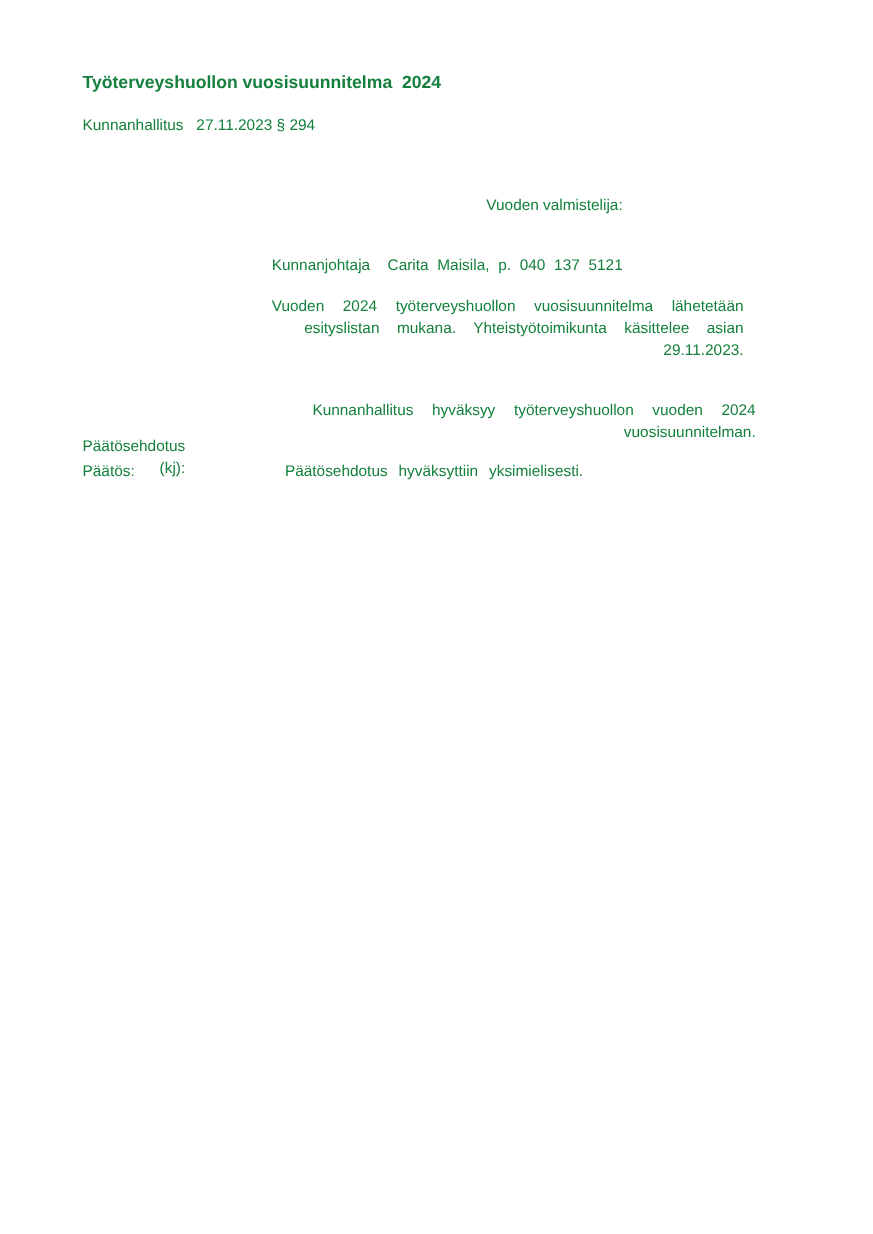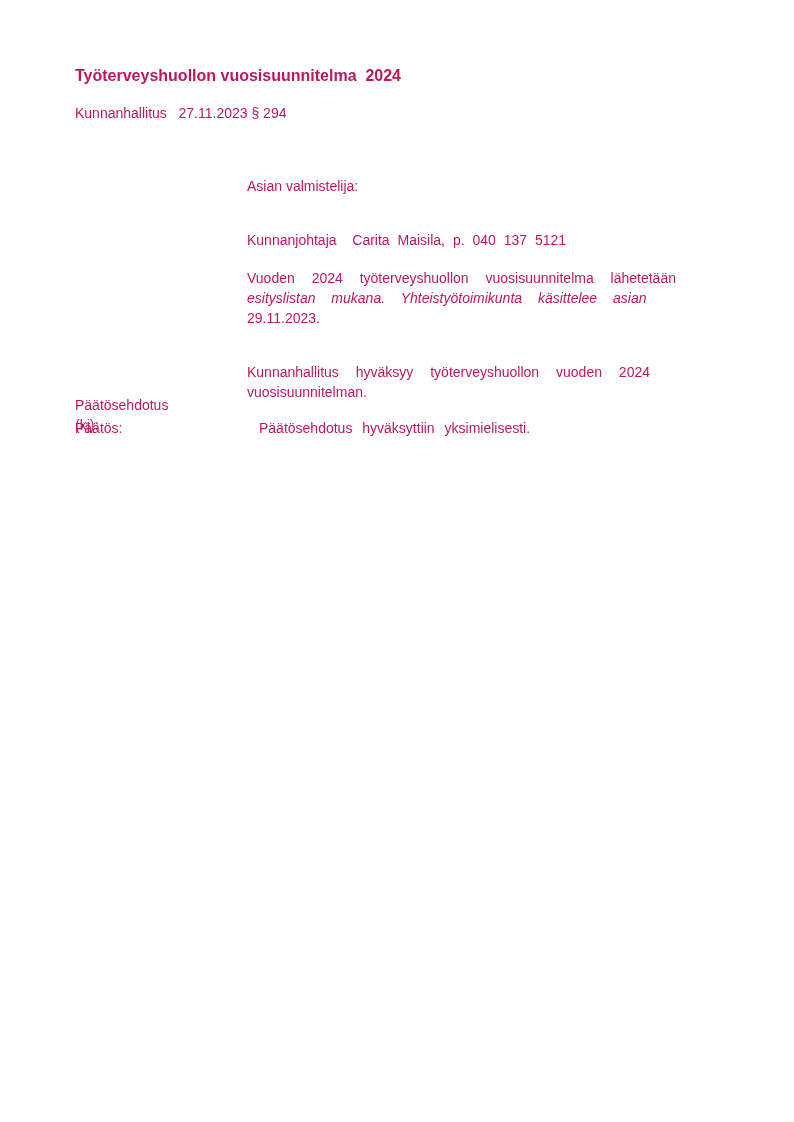--- a/index.html
+++ b/index.html
@@ -7,37 +7,38 @@
     padding: 0;
     background: #ffffff;
   }
   .page {
     position: relative;
     width: 794px;
     height: 816px;
     background: #ffffff;
     font-family: "Liberation Sans", sans-serif;
     font-size: 14px;
-    color: #be185d;
+    color: #15803d;
     overflow: hidden;
   }
   .abs { position: absolute; }
   .line {
     white-space: pre-wrap;
     line-height: 20px;
+    text-align: right;
   }
   .doc-title {
     font-weight: bold;
     font-size: 16px;
     line-height: 20px;
     white-space: pre-wrap;
   }
   
   .ws13 { word-spacing: 13px; }
-  .ws12 { word-spacing: 12px; font-style: italic; }
+  .ws12 { word-spacing: 12px; }
   .ws6  { word-spacing: 6px; }
   .ws4  { word-spacing: 4px; margin-top: 34px; }
 
   .title-block    { left: 75px;  top: 66px;  }
   .header-block   { left: 75px;  top: 103px; }
   .preparer-block { left: 247px; top: 176px; }
   .intro-block    { left: 247px; top: 268px; }
   .proposal-label { left: 75px;  top: 362px; margin-top: 33px; }
   .proposal-text  { left: 247px; top: 362px; width: 440px; }
   .decision-label { left: 75px;  top: 418px; }
@@ -48,21 +49,21 @@
 
 <div class="page">
 
   <div class="abs title-block doc-title">Työterveyshuollon vuosisuunnitelma  2024</div>
 
   <div class="abs header-block">
     <div class="line">Kunnanhallitus   27.11.2023 § 294</div>
   </div>
 
   <div class="abs preparer-block">
-    <div class="line">Asian valmistelija:</div>
+    <div class="line">Vuoden valmistelija:</div>
     <div class="line ws4">Kunnanjohtaja  Carita Maisila, p. 040 137 5121</div>
   </div>
 
   <div class="abs intro-block">
     <div class="line ws13">Vuoden 2024 työterveyshuollon vuosisuunnitelma lähetetään</div>
     <div class="line ws12">esityslistan mukana. Yhteistyötoimikunta käsittelee asian</div>
     <div class="line">29.11.2023.</div>
   </div>
 
   <div class="abs proposal-label">

